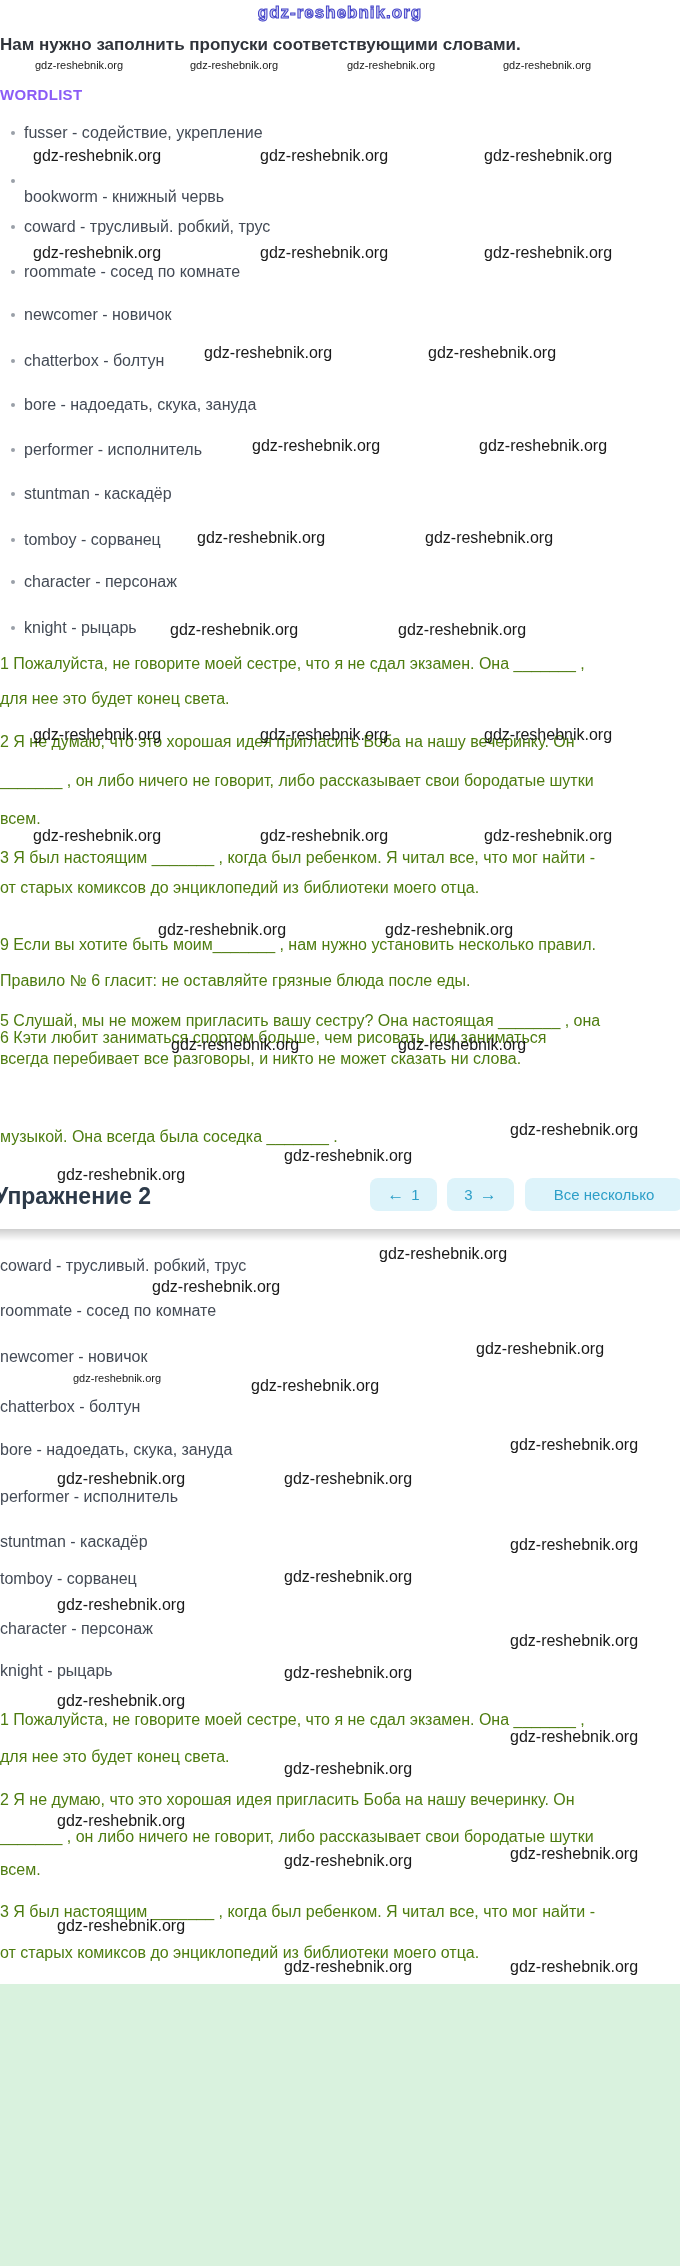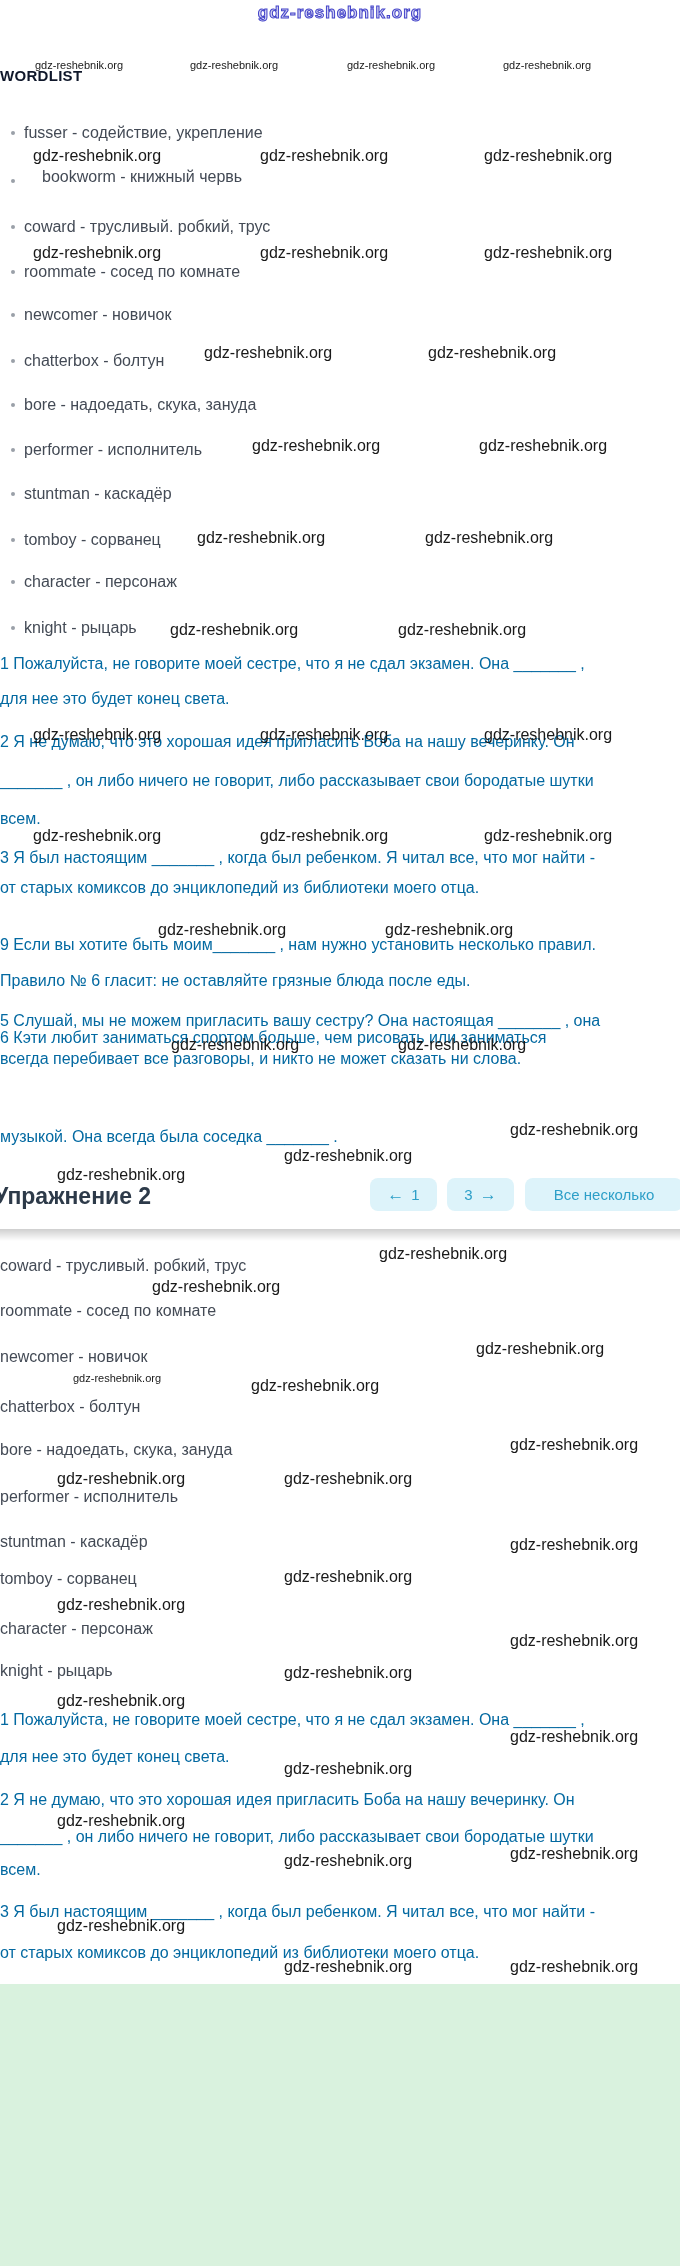--- a/index.html
+++ b/index.html
@@ -7,22 +7,22 @@
     position:relative;width:680px;height:2266px;background:#ffffff;
     overflow:hidden;font-family:"Liberation Sans",sans-serif;
   }
   .abs{position:absolute;white-space:nowrap;}
   .top-wm{
     left:0;top:3px;width:680px;text-align:center;
     font-size:17px;font-weight:bold;letter-spacing:1px;
     color:rgba(67,67,201,0.25);-webkit-text-stroke:1px #4343c9;
   }
   .h-task{left:0;top:35px;font-size:17px;font-weight:bold;color:#30343b;}
-  .h-wordlist{left:0;top:67px;font-size:15px;font-weight:bold;color:#0f172a;letter-spacing:0.3px;}
-  .body-line{font-size:16px;color:#0369a1;}
+  .h-wordlist{left:0;top:86px;font-size:15px;font-weight:bold;color:#8b5cf6;letter-spacing:0.3px;}
+  .body-line{font-size:16px;color:#4d7c0f;}
   .wl-text{font-size:16px;color:#434a55;}
   .bullet{width:4px;height:4px;border-radius:50%;background:#9aa0a8;}
   .wm{font-size:16px;color:#191919;}
   .wm-sm{font-size:11px;color:#191919;}
   .ex-title{left:-6px;top:1183px;font-size:23px;font-weight:bold;color:#2d3a49;}
   .btn{
     position:absolute;top:1178px;height:33px;background:#ddf3fa;border:none;
     border-radius:8px;color:#2d9fc8;font-size:15px;display:flex;align-items:center;
     justify-content:center;gap:7px;box-sizing:border-box;cursor:pointer;
     font-family:"Liberation Sans",sans-serif;
@@ -36,28 +36,29 @@
   .answers-bg{left:0;top:1984px;width:680px;height:282px;background:#d9f2de;}
   .ans-line{font-size:16px;color:#57655d;}
 </style>
 </head>
 <body>
 
 <div class="page">
 
   <div class="abs top-wm">gdz-reshebnik.org</div>
 
+  <div class="abs h-task">Нам нужно заполнить пропуски соответствующими словами.</div>
 
   <div class="abs h-wordlist">WORDLIST</div>
 
   <div id="dyn">
       <div class="abs bullet" style="left: 11px; top: 131px;"></div>
       <div class="abs wl-text" style="left: 24px; top: 124px;">fusser - содействие, укрепление</div>
       <div class="abs bullet" style="left: 11px; top: 179px;"></div>
-      <div class="abs wl-text" style="left: 24px; top: 168px; margin-left: 18px;">bookworm - книжный червь</div>
+      <div class="abs wl-text" style="left: 24px; top: 188px;">bookworm - книжный червь</div>
       <div class="abs bullet" style="left: 11px; top: 225px;"></div>
       <div class="abs wl-text" style="left: 24px; top: 218px;">coward - трусливый. робкий, трус</div>
       <div class="abs bullet" style="left: 11px; top: 270px;"></div>
       <div class="abs wl-text" style="left: 24px; top: 263px;">roommate - сосед по комнате</div>
       <div class="abs bullet" style="left: 11px; top: 313px;"></div>
       <div class="abs wl-text" style="left: 24px; top: 306px;">newcomer - новичок</div>
       <div class="abs bullet" style="left: 11px; top: 359px;"></div>
       <div class="abs wl-text" style="left: 24px; top: 352px;">chatterbox - болтун</div>
       <div class="abs bullet" style="left: 11px; top: 403px;"></div>
       <div class="abs wl-text" style="left: 24px; top: 396px;">bore - надоедать, скука, зануда</div>

